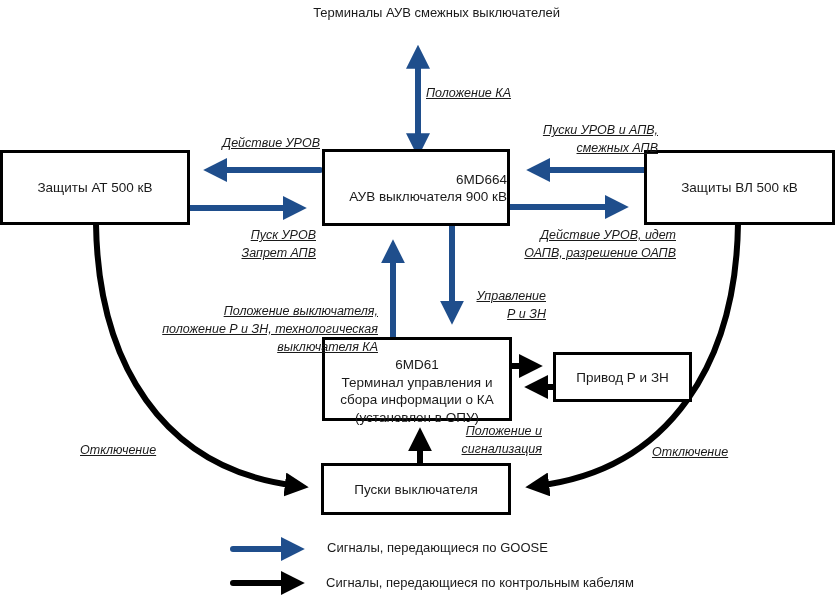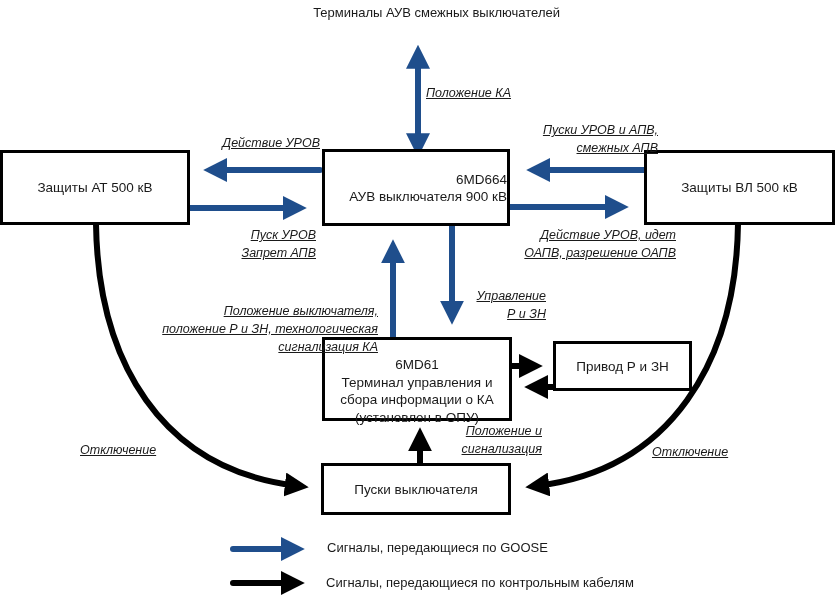--- a/index.html
+++ b/index.html
@@ -63,21 +63,21 @@
   <span>Защиты ВЛ 500 кВ</span>
 </div>
 
 <div class="box" style="left:322px; top:337px; width:190px; height:84px; justify-content:flex-start; line-height:17.5px; padding-top:16px;">
   <span>6MD61</span>
   <span>Терминал управления и</span>
   <span>сбора информации о КА</span>
   <span>(установлен в ОПУ)</span>
 </div>
 
-<div class="box" style="left:553px; top:341px; width:139px; height:50px;">
+<div class="box" style="left:553px; top:352px; width:139px; height:50px;">
   <span>Привод Р и ЗН</span>
 </div>
 
 <div class="box" style="left:321px; top:463px; width:190px; height:52px;">
   <span>Пуски выключателя</span>
 </div>
 
 <div class="lbl it" style="left:426px; top:84px; width:110px; text-align:left;">Положение КА</div>
 
 <div class="lbl it" style="left:196px; top:134px; width:124px;">Действие УРОВ</div>
@@ -93,21 +93,21 @@
 </div>
 
 <div class="lbl it" style="left:492px; top:226px; width:184px;">
   <div>Действие УРОВ, идет</div>
   <div>ОАПВ, разрешение ОАПВ</div>
 </div>
 
 <div class="lbl it" style="left:128px; top:278px; width:250px;margin-top:24px;">
   <div>Положение выключателя,</div>
   <div>положение Р и ЗН, технологическая</div>
-  <div>сигнализация КА</div>
+  <div>выключателя КА</div>
 </div>
 
 <div class="lbl it" style="left:456px; top:287px; width:90px;">
   <div>Управление</div>
   <div>Р и ЗН</div>
 </div>
 
 <div class="lbl it" style="left:432px; top:422px; width:110px; text-align:right;">
   <div>Положение и</div>
   <div>сигнализация</div>

